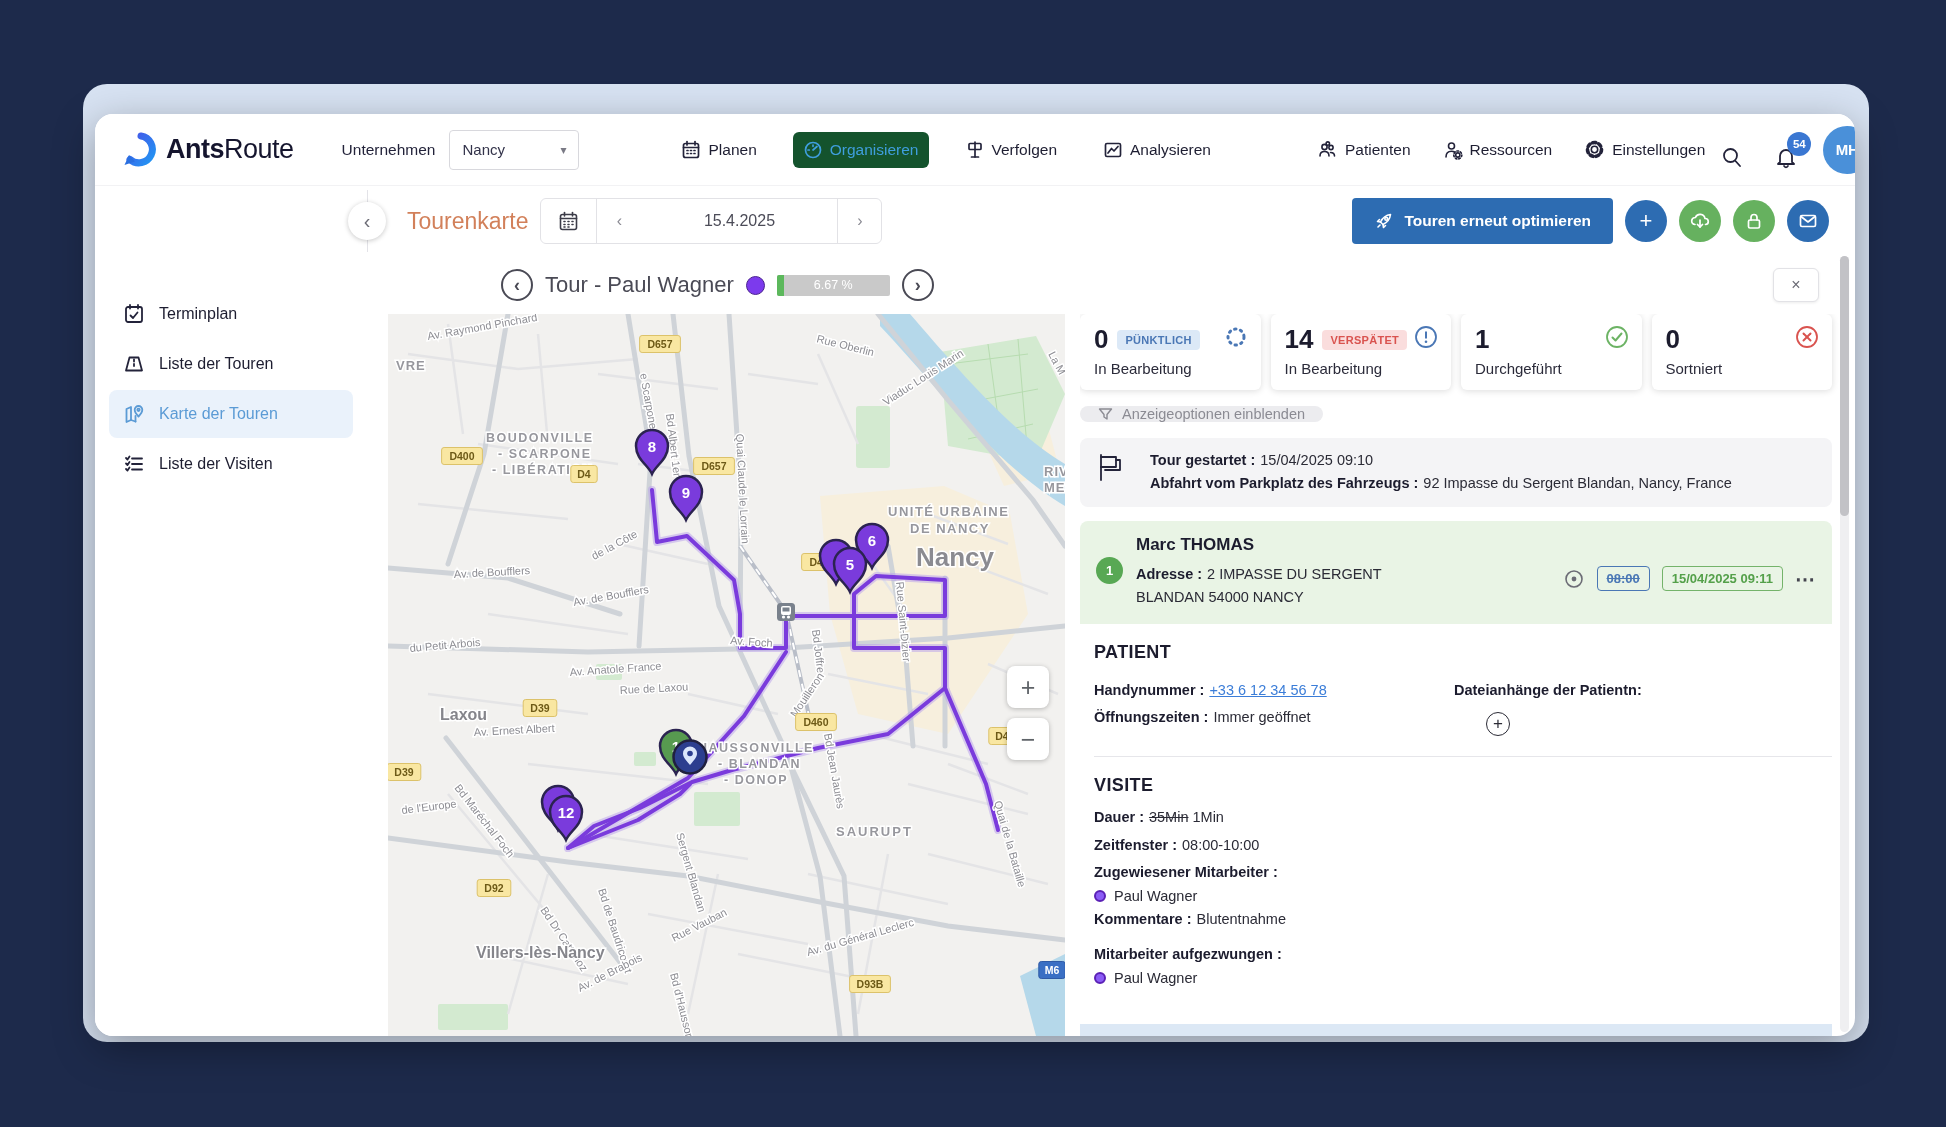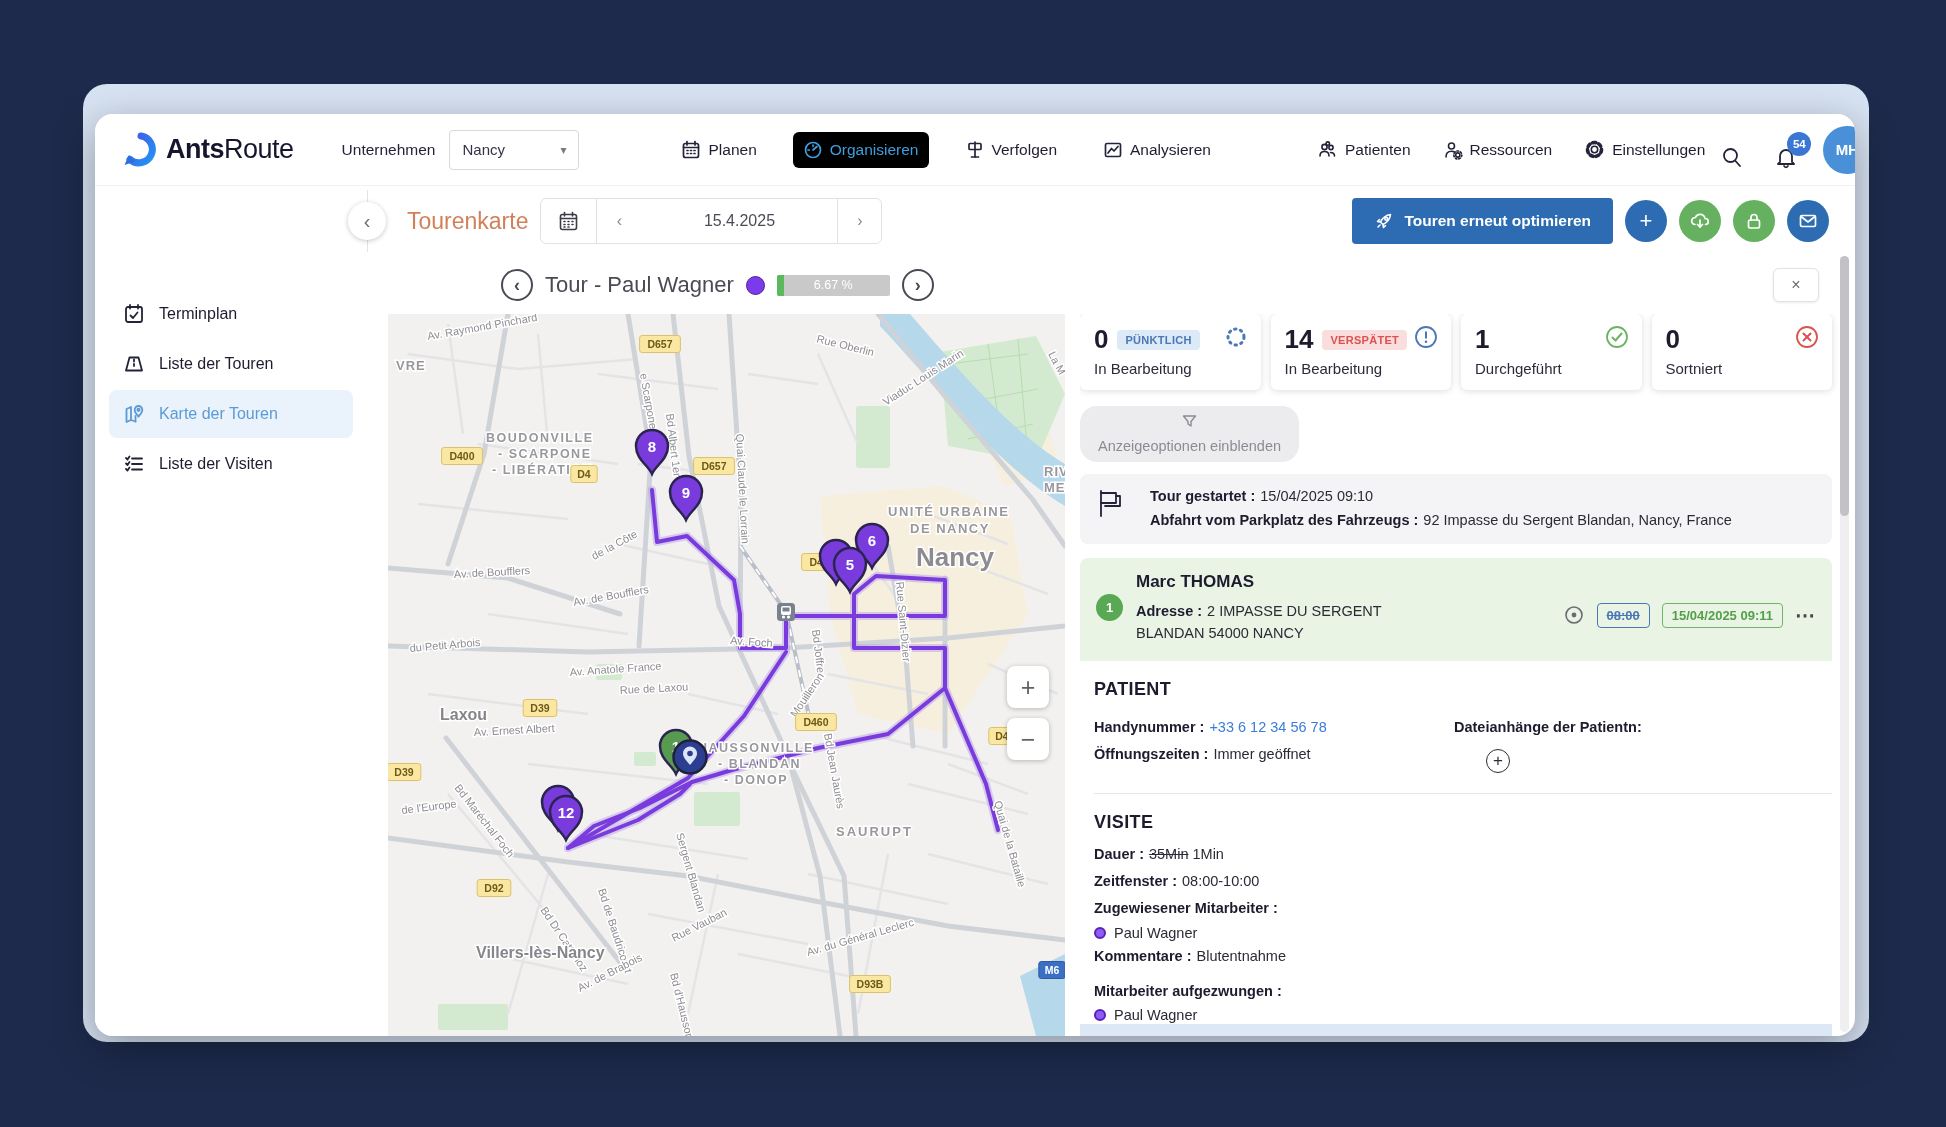--- a/index.html
+++ b/index.html
@@ -15,21 +15,21 @@
   .logo-text b { font-weight:800; }
   .logo-text span { font-weight:300; }
   .company { display:flex; align-items:center; margin-left:48px; gap:14px; }
   .company-label { font-size:15.5px; color:#23233a; }
   .select { width:130px; height:40px; border:1px solid #d8d8dd; border-radius:4px; display:flex; align-items:center; padding:0 12px; font-size:15px; color:#33334a; justify-content:space-between; background:#fff; }
   .select .caret { color:#7a7a85; font-size:12px; }
   .nav1 { display:flex; align-items:center; gap:26px; margin-left:92px; }
   .nav2 { display:flex; align-items:center; gap:12px; margin-left:86px; }
   .nav-item { display:flex; align-items:center; gap:7px; font-size:15.5px; color:#1e1e32; cursor:pointer; padding:8px 10px; border-radius:6px; white-space:nowrap; }
   .nav-item svg { stroke:#23233a; }
-  .nav-item.active { background:#000000; color:#3f9edd; }
+  .nav-item.active { background:#14532d; color:#3f9edd; }
   .nav-item.active svg { stroke:#3f9edd; }
   .hdr-right { display:flex; align-items:flex-end; gap:20px; margin-left:auto; }
   .icon-btn { position:relative; width:34px; height:34px; display:flex; align-items:center; justify-content:center; cursor:pointer; }
   .badge-count { position:absolute; top:-8px; right:-8px; min-width:24px; height:24px; background:#3a77d2; color:#fff; font-size:11.5px; font-weight:700; border-radius:12px; display:flex; align-items:center; justify-content:center; padding:0 4px; }
   .avatar { width:48px; height:48px; border-radius:50%; background:#4a90d9; color:#fff; font-weight:700; font-size:15px; display:flex; align-items:center; justify-content:center; }
 
   
   .sidebar { position:absolute; left:0; top:72px; bottom:0; width:272px; background:#fff; padding-top:104px; }
   .side-item { height:48px; margin:0 14px 2px; display:flex; align-items:center; padding-left:14px; gap:14px; font-size:16px; color:#1d1d30; border-radius:8px; cursor:pointer; }
   .side-item svg { stroke:#23233a; flex:0 0 auto; }
@@ -75,21 +75,21 @@
   .stats { display:flex; gap:10px; }
   .card { flex:1; height:76px; background:#fff; border-radius:6px; box-shadow:0 1px 7px rgba(0,0,0,.14); padding:10px 14px; position:relative; }
   .card-top { display:flex; align-items:center; gap:9px; }
   .card-value { font-size:26px; font-weight:800; color:#1c1c2e; }
   .pill-badge { font-size:11px; font-weight:800; letter-spacing:.3px; padding:4px 8px; border-radius:4px; }
   .pill-blue { background:#dce9f7; color:#4a77b5; }
   .pill-red { background:#fadddd; color:#d9534f; }
   .card-label { font-size:15px; color:#2b2b3a; margin-top:5px; }
   .card-icon { position:absolute; top:10px; right:12px; }
 
-  .filter-pill { display:inline-flex; align-items:center; gap:9px; margin-top:16px; background:#ececef; border-radius:17px; padding:8px 18px; color:#8b8b93; font-size:14.5px; cursor:pointer;flex-direction:column; }
+  .filter-pill { display:inline-flex; align-items:center; gap:9px; margin-top:16px; background:#ececef; border-radius:17px; padding:0 18px; color:#8b8b93; font-size:14.5px; cursor:pointer; }
 
   .tour-info { margin-top:12px; background:#f4f4f6; border-radius:8px; padding:11px 16px; display:flex; gap:28px; }
   .tour-info-text { font-size:14.5px; color:#2b2b36; line-height:1.65; }
   .blab { font-weight:700; color:#1c1c2e; margin-right:5px; }
 
   .stop-card { margin-top:14px; background:#e9f4e5; border-radius:8px 8px 0 0; padding:14px 16px 16px; display:flex; }
   .stop-num { width:27px; height:27px; border-radius:50%; background:#58a854; color:#fff; font-weight:700; font-size:13px; display:flex; align-items:center; justify-content:center; margin-top:22px; flex:0 0 auto; }
   .stop-mid { margin-left:13px; width:310px; }
   .stop-name { font-size:17px; font-weight:700; color:#1c1c2e; }
   .stop-addr { font-size:14.5px; color:#2b2b36; margin-top:8px; line-height:1.55; }
@@ -98,21 +98,21 @@
   .chip-blue { border:1.5px solid #4a77b5; color:#4a77b5; text-decoration:line-through; }
   .chip-green { border:1.5px solid #74b36a; color:#54a04a; }
   .more-dots { font-size:20px; color:#44444e; font-weight:700; letter-spacing:1px; cursor:pointer; }
 
   .section { padding:18px 0 0 14px; }
   .sec-heading { font-size:18px; font-weight:800; color:#1c1c2e; letter-spacing:.4px; }
   .kv { font-size:14.5px; color:#2b2b36; line-height:1.6; margin-top:4px; }
   .patient-cols { display:flex; margin-top:12px; }
   .pcol-left { width:360px; }
   .pcol-right { }
-  .link { color:#3b7dd8; cursor:pointer; }
+  .link { color:#3b7dd8; text-decoration:underline; cursor:pointer; }
   .add-circle { width:24px; height:24px; border:1.6px solid #2b2b36; border-radius:50%; display:flex; align-items:center; justify-content:center; font-size:17px; color:#2b2b36; margin:10px 0 0 32px; cursor:pointer; }
   .divider { border-top:1px solid #e6e6ea; margin-top:20px; }
 
   .emp-line { display:flex; align-items:center; gap:8px; font-size:14.5px; color:#2b2b36; margin-top:4px; }
   .emp-dot { width:12px; height:12px; border-radius:50%; background:#8b5cf6; border:2px solid #5b21b6; }
   .panel-footer { position:absolute; left:0; right:23px; bottom:0; height:12px; background:#dce8f5; }
 
   .scrollbar { position:absolute; right:6px; top:70px; bottom:4px; width:9px; background:#efeff1; border-radius:5px; }
   .scroll-thumb { position:absolute; top:0; left:0; right:0; height:260px; background:#c2c2c6; border-radius:5px; cursor:pointer; }
 

